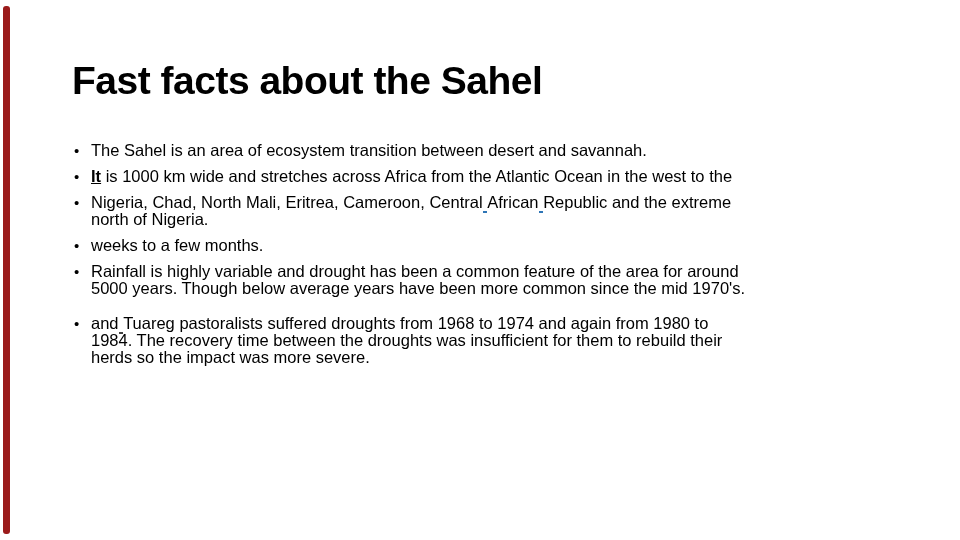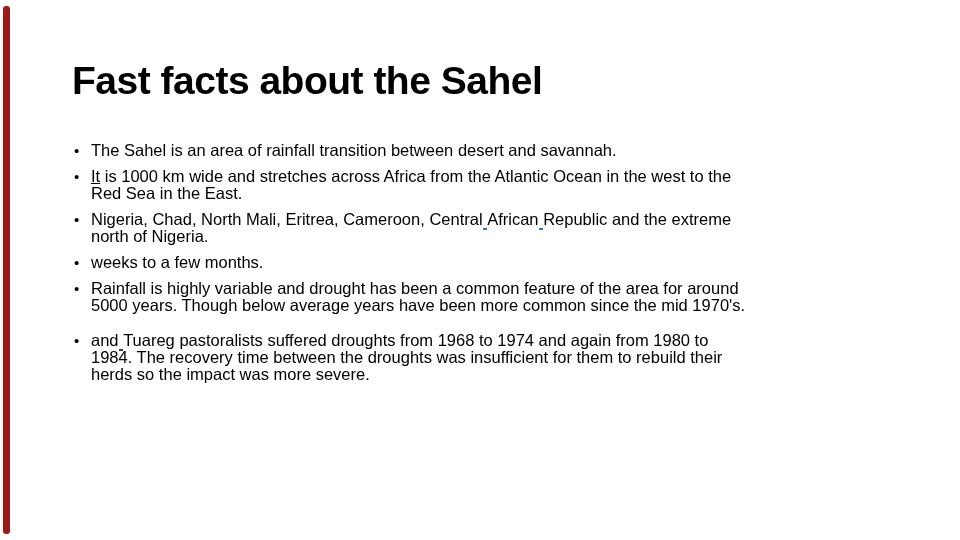--- a/index.html
+++ b/index.html
@@ -45,40 +45,39 @@
     padding-left: 18px;
     margin: 0 0 9px 0;
   }
   .bullet-marker {
     position: absolute;
     left: 1px; top: 0;
     font-size: 15px;
   }
   .line { white-space: pre; }
   .line span { white-space: pre; }
-  .u { text-decoration: underline; }
+  .u { text-decoration: underline; font-weight: bold; }
   .msp { border-bottom: 2px solid #404040; }
   .msp.dark { border-bottom-color: #404040; }
   .msp.blue { border-bottom-color: #2E75B6; }
 </style>
 </head>
 <body>
 
 <div class="slide">
   <div class="accent-bar"></div>
   <h1 class="slide-title">Fast facts about the Sahel</h1>
   <ul class="bullet-list">
       <li class="bullet-item">
         <span class="bullet-marker">•</span>
-        <div class="line"><span>The Sahel is an area of rainfall transition between desert and savannah.</span></div>
+        <div class="line"><span>The Sahel is an area of ecosystem transition between desert and savannah.</span></div>
       </li>
       <li class="bullet-item">
         <span class="bullet-marker">•</span>
         <div class="line"><span class="u">It</span><span> is 1000 km wide and stretches across Africa from the Atlantic Ocean in the west to the</span></div>
-        <div class="line"><span>Red Sea in the East.</span></div>
       </li>
       <li class="bullet-item">
         <span class="bullet-marker">•</span>
         <div class="line"><span>Nigeria, Chad, North Mali, Eritrea, Cameroon, Central</span><span class="msp blue">&nbsp;</span><span>African</span><span class="msp blue">&nbsp;</span><span>Republic and the extreme</span></div>
         <div class="line"><span>north of Nigeria.</span></div>
       </li>
       <li class="bullet-item" style="margin-top: 3px;">
         <span class="bullet-marker">•</span>
         <div class="line"><span>weeks to a few months.</span></div>
       </li>

